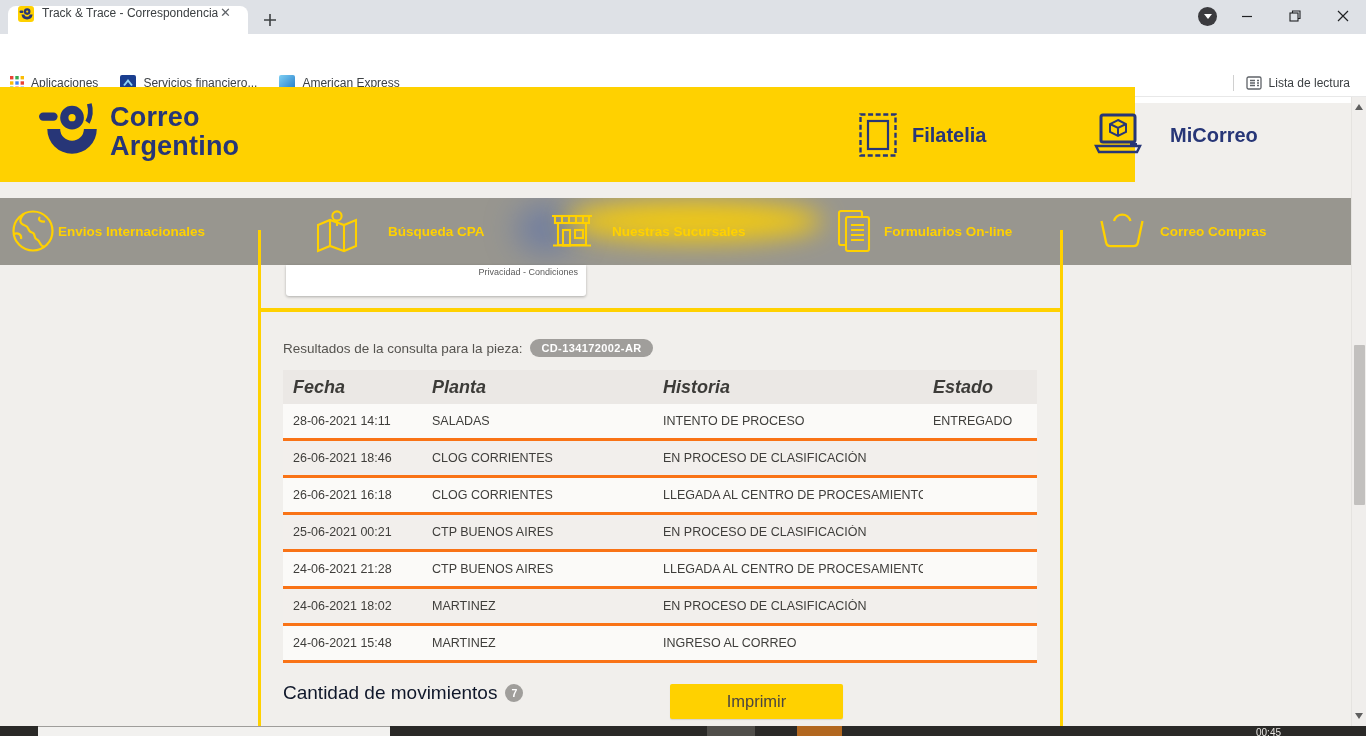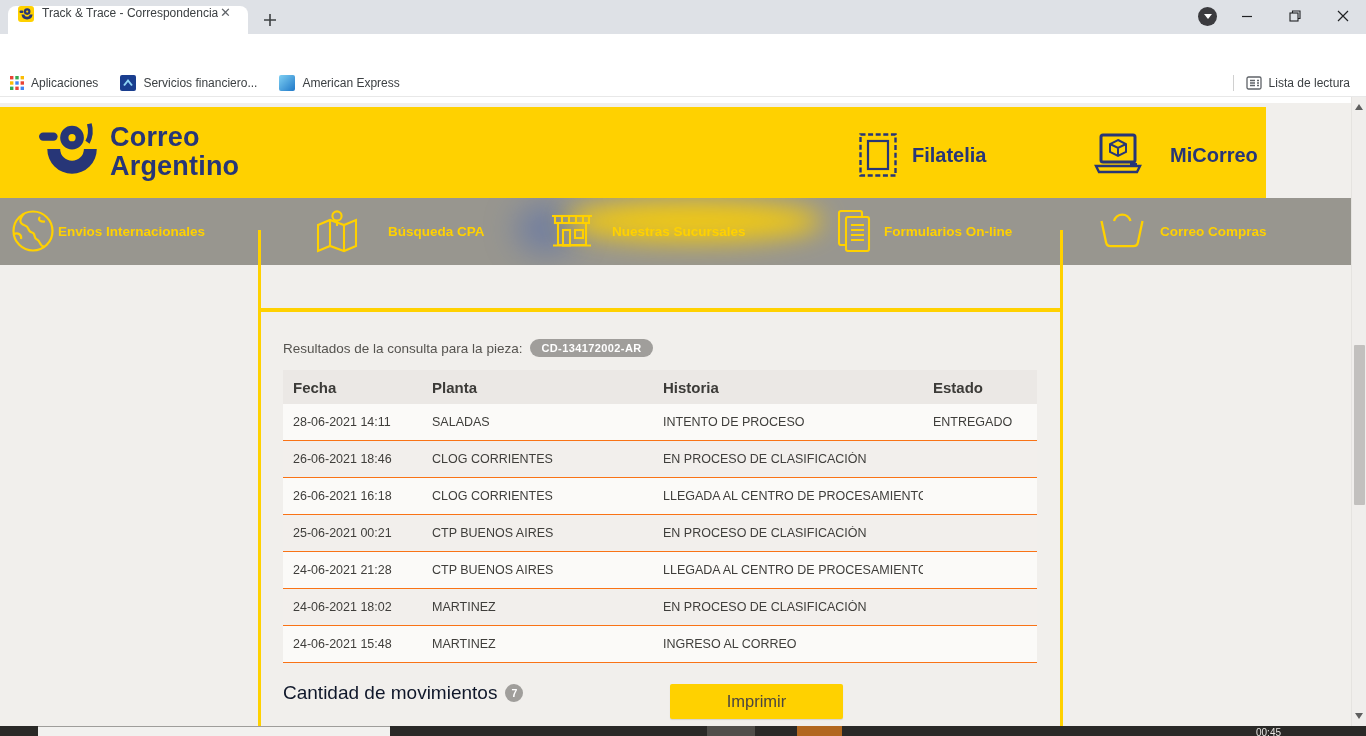--- a/index.html
+++ b/index.html
@@ -32,21 +32,21 @@
   .bookmarks{left:0;top:70px;width:1366px;height:27px;background:#fff;border-bottom:1px solid #e8e8e8;
              display:flex;align-items:center;padding:0 10px;}
   .bm{display:flex;align-items:center;margin-right:22px;}
   .bm-label{font-size:12px;color:#3c4043;margin-left:7px;}
   .bm-right{margin-left:auto;display:flex;align-items:center;}
   .bm-divider{width:1px;height:16px;background:#d0d0d0;margin-right:12px;}
   .fav16{width:16px;height:16px;border-radius:2px;position:relative;}
   .whitegap{left:0;top:97px;width:1351px;height:6px;background:#fff;}
 
   
-  .site-header{left:0;top:107px;width:1266px;height:95px;background:#ffd100;}
+  .site-header{left:0;top:87px;width:1135px;height:95px;background:#ffd100;}
   .logo-text{left:110px;top:119px;font-weight:bold;font-size:27px;line-height:29px;color:#273677;letter-spacing:.2px;}
   .hdr-link-label{font-weight:bold;font-size:20px;color:#273677;}
 
   
   .mainnav{left:0;top:198px;width:1351px;height:67px;background:#98968f;overflow:hidden;}
   .blob{position:absolute;border-radius:50%;}
   .nav-label{position:absolute;font-size:13.5px;font-weight:bold;color:#ffd100;white-space:nowrap;}
 
   
   .captcha-box{left:286px;top:265px;width:300px;height:31px;background:#fff;border-radius:0 0 3px 3px;
@@ -55,22 +55,22 @@
   .content-frame{left:258px;top:230px;width:805px;height:506px;border-left:3px solid #ffd100;border-right:3px solid #ffd100;}
   .frame-divider{left:258px;top:308px;width:805px;height:4px;background:#ffd100;}
 
   .res-line{left:283px;top:337px;display:flex;align-items:center;height:22px;}
   .res-label{font-size:13.5px;color:#55534f;}
   .piece-badge{margin-left:8px;background:#a09e9b;border-radius:11px;padding:3px 11px;
                font-size:11px;font-weight:bold;color:#fff;letter-spacing:.4px;}
 
   .ttable{left:283px;top:370px;width:754px;}
   .trow{display:grid;grid-template-columns:139px 231px 270px 114px;align-items:center;}
-  .thead{height:34px;background:#ebe8e5;font-weight:bold;font-size:15px;color:#3c3b38;}
-  .tdata{height:37px;font-size:12.5px;color:#3f3e3b;border-bottom:1px solid #f97316;}
+  .thead{height:34px;background:#ebe8e5;font-weight:bold;font-size:18px;color:#3c3b38;font-style:italic;}
+  .tdata{height:37px;font-size:12.5px;color:#3f3e3b;border-bottom:3px solid #f97316;}
   .tdata.odd{background:#fbfaf8;}
   .tdata.even{background:#f2efec;}
   .tcell{padding-left:10px;white-space:nowrap;overflow:hidden;}
 
   .mov-line{left:283px;top:683px;display:flex;align-items:center;height:20px;}
   .mov-label{font-size:19px;color:#0f172a;}
   .mov-badge{margin-left:8px;width:18px;height:18px;border-radius:50%;background:#a09e9b;color:#fff;
              font-size:10.5px;font-weight:bold;display:flex;align-items:center;justify-content:center;}
   .print-btn{left:670px;top:684px;width:173px;height:35px;background:#ffd100;border:none;border-radius:2px;
              font-family:"Liberation Sans",sans-serif;font-size:16.5px;color:#4b4640;
@@ -315,20 +315,23 @@
         <path d="M16 12a8.5 8.5 0 0 1 16.5 0"></path>
         <path d="M3.5 12l4.6 21.5c.5 2.4 2 3.7 4.4 3.7h23c2.4 0 3.9-1.3 4.4-3.7L44.5 12"></path>
         </svg>
     </div>
     <div class="nav-label" style="left:1160px;top:26px;">Correo Compras</div>
   </div>
 
   <div class="abs content-frame"></div>
   <div class="abs frame-divider"></div>
 
+  <div class="abs captcha-box">
+    <span class="captcha-privacy">Privacidad - Condiciones</span>
+  </div>
 
   <div class="abs res-line">
     <span class="res-label">Resultados de la consulta para la pieza:</span>
     <span class="piece-badge">CD-134172002-AR</span>
   </div>
 
   <div class="abs ttable">
     <div class="trow thead">
       <div class="tcell">Fecha</div>
       <div class="tcell">Planta</div>

